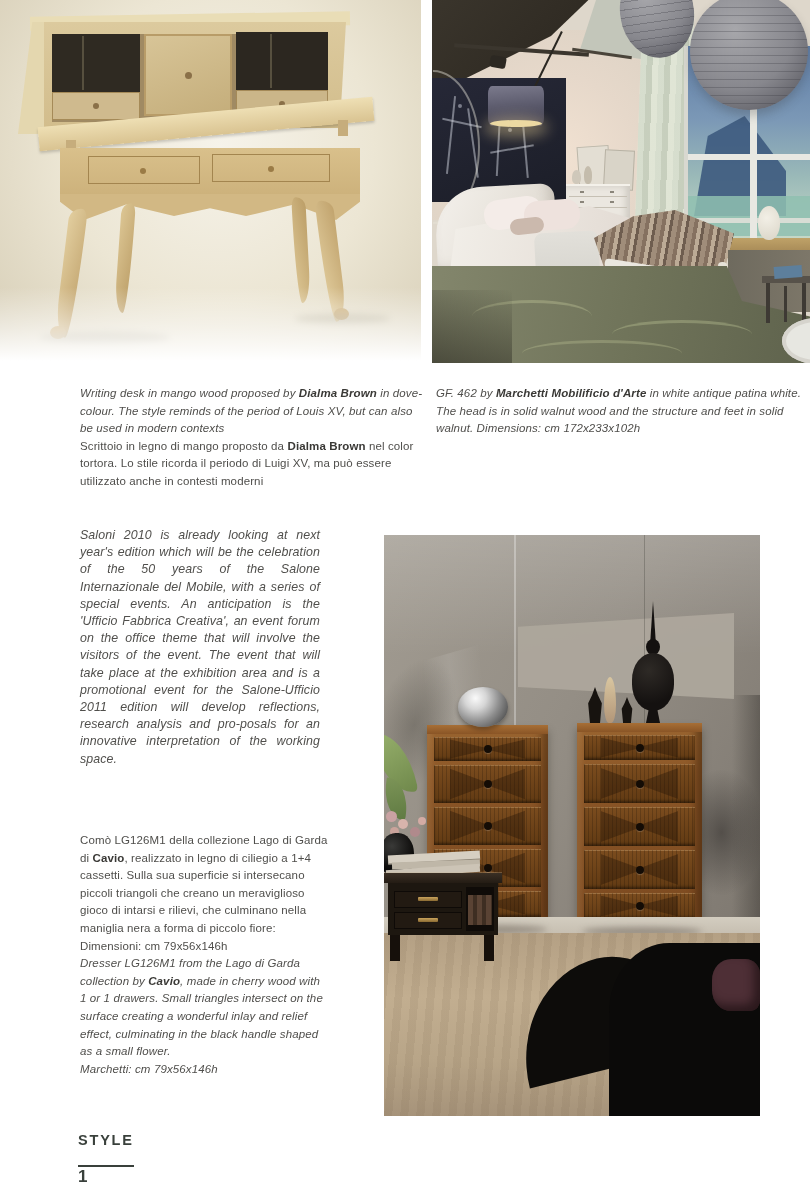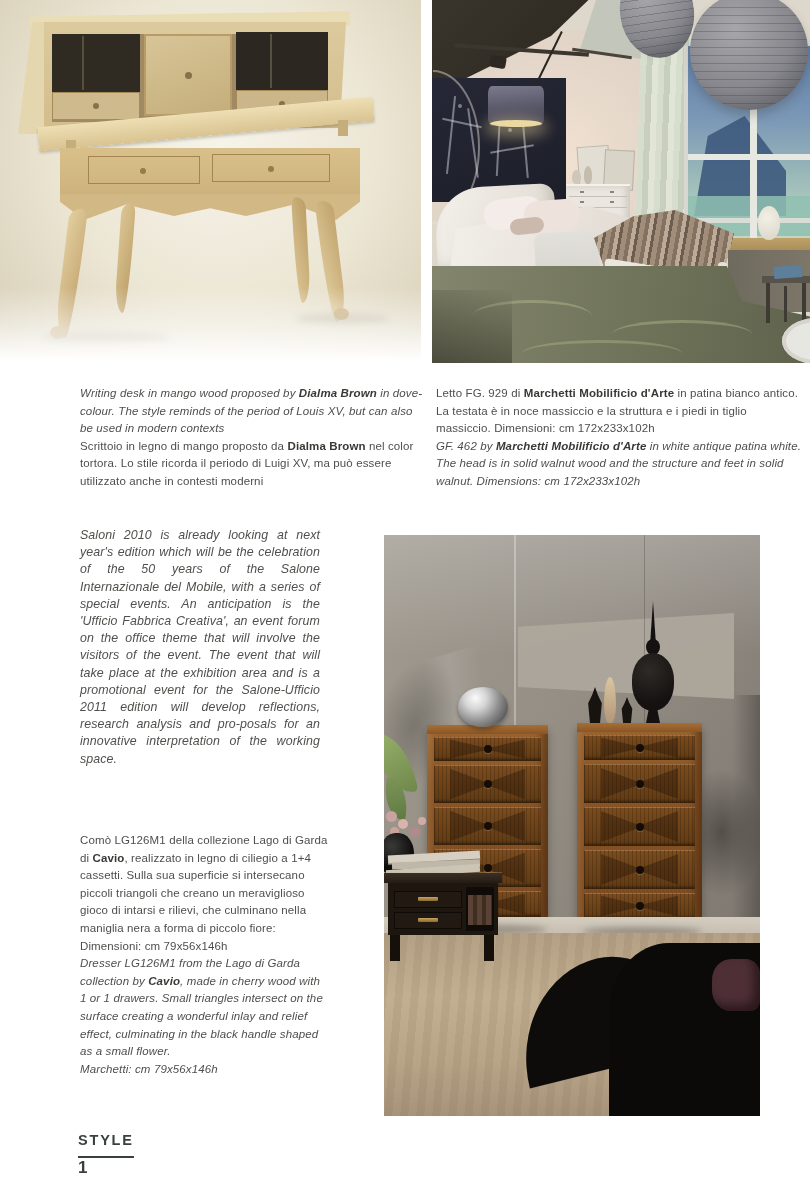--- a/index.html
+++ b/index.html
@@ -14,21 +14,21 @@
   .blk{display:block;}
   .en{font-style:italic;}
   #saloni{position:absolute;left:80px;top:527px;width:240px;margin:0;font-size:12.4px;line-height:17.2px;
           font-style:italic;text-align:justify;color:#504f4c;letter-spacing:.1px;}
   #cap-desk{left:80px;top:385px;width:346px;}
   #cap-bed{left:436px;top:385px;width:368px;}
   #cap-dresser{left:80px;top:832px;width:248px;}
   
   #footer{position:absolute;left:78px;top:1131px;color:#39403b;}
   #footer .mag{display:inline-block;font-weight:bold;font-size:14.5px;letter-spacing:1.8px;
-               border-bottom:2.5px solid #39403b;padding-bottom:8px;}
+               border-bottom:2.5px solid #39403b;padding-bottom:17px;}
   #footer .num{display:block;font-weight:bold;font-size:17px;letter-spacing:2px;margin-top:0;}
   
   .chest{position:absolute;background:linear-gradient(180deg,#9a6530 0%,#8a5526 30%,#7c4a20 100%);
          box-shadow:inset -6px 0 8px rgba(40,20,5,.45), inset 4px 0 6px rgba(255,220,170,.15), 0 6px 8px rgba(30,25,18,.35);}
   .chest::before{content:"";position:absolute;left:0;top:0;right:0;height:9px;
          background:linear-gradient(#a76f36,#8a5526);}
   .dw{position:absolute;left:7px;width:calc(100% - 14px);
       background:linear-gradient(180deg,#7b4c1e,#613a13);
       box-shadow:inset 0 1px 0 rgba(255,215,160,.28), inset 0 -2px 3px rgba(0,0,0,.45);}
   .dw::before{content:"";position:absolute;inset:0;
@@ -313,21 +313,20 @@
     <div class="s" style="left:328px;top:424px;width:48px;height:52px;background:#4e2f36;border-radius:40% 30% 20% 40%;
                 box-shadow:inset -6px -6px 10px rgba(20,10,12,.6);"></div>
   </div>
 
   <p class="caption" id="cap-desk">
     <span class="blk en"><span>Writing desk in mango wood proposed by </span><b>Dialma Brown</b><span> in dove-colour. The style reminds of the period of Louis XV, but can also be used in modern contexts</span></span>
     <span class="blk"><span>Scrittoio in legno di mango proposto da </span><b>Dialma Brown</b><span> nel color tortora. Lo stile ricorda il periodo di Luigi XV, ma può essere utilizzato anche in contesti moderni</span></span>
   </p>
 
   <p class="caption" id="cap-bed">
-    <span class="blk"><span>Letto FG. 929 di </span><b>Marchetti Mobilificio d'Arte</b><span> in patina bianco antico. La testata è in noce massiccio e la struttura e i piedi in tiglio massiccio. Dimensioni: cm 172x233x102h</span></span>
     <span class="blk en"><span>GF. 462 by </span><b>Marchetti Mobilificio d'Arte</b><span> in white antique patina white. The head is in solid walnut wood and the structure and feet in solid walnut. Dimensions: cm 172x233x102h</span></span>
   </p>
 
   <p id="saloni">Saloni 2010 is already looking at next year's edition which will be the celebration of the 50 years of the Salone Internazionale del Mobile, with a series of special events. An anticipation is the 'Ufficio Fabbrica Creativa', an event forum on the office theme that will involve the visitors of the event. The event that will take place at the exhibition area and is a promotional event for the Salone-Ufficio 2011 edition will develop reflections, research analysis and pro-posals for an innovative interpretation of the working space.</p>
 
   <p class="caption" id="cap-dresser">
     <span class="blk"><span>Comò LG126M1 della collezione Lago di Garda di </span><b>Cavio</b><span>, realizzato in legno di ciliegio a 1+4 cassetti. Sulla sua superficie si intersecano piccoli triangoli che creano un meraviglioso gioco di intarsi e rilievi, che culminano nella maniglia nera a forma di piccolo fiore: Dimensioni: cm 79x56x146h</span></span>
     <span class="blk en"><span>Dresser LG126M1 from the Lago di Garda collection by </span><b>Cavio</b><span>, made in cherry wood with 1 or 1 drawers. Small triangles intersect on the surface creating a wonderful inlay and relief effect, culminating in the black handle shaped as a small flower.</span><span class="blk">Marchetti: cm 79x56x146h</span></span>
   </p>
 

